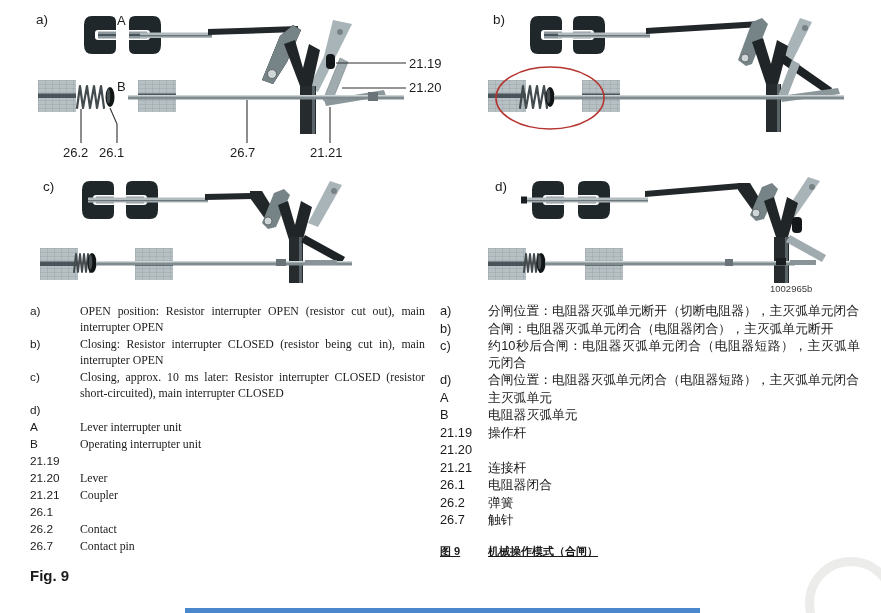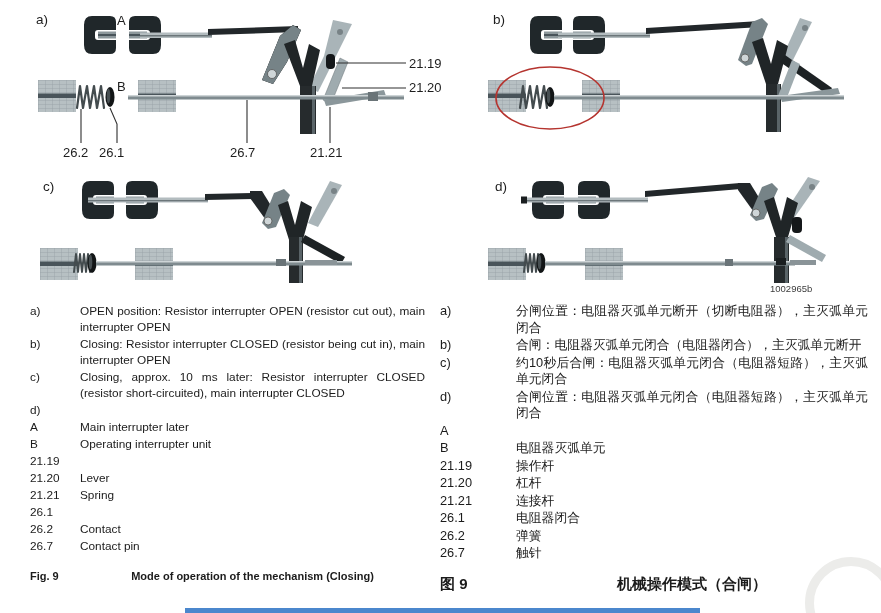--- a/index.html
+++ b/index.html
@@ -13,25 +13,25 @@
   svg text{font-family:"Liberation Sans",sans-serif;font-size:13px;fill:#1d1d1d;}
   svg text.plabel{font-size:13.5px;}
   svg text.code{font-size:9.5px;fill:#3c3c3c;}
   .legend{position:absolute;top:303px;font-size:11.8px;line-height:16px;}
   #legend-en{left:30px;width:395px;}
   #legend-zh{left:440px;width:428px;font-size:12.8px;line-height:16.5px;}
   .row{display:flex;margin-bottom:1px;}
   .key{flex:none;width:50px;}
   #legend-zh .key{width:48px;}
   .txt{flex:1;text-align:justify;}
-  #legend-en .txt{max-width:345px;}
-  #legend-zh .txt{max-width:372px;margin-left:28px;}
-  .caption{display:flex;margin-top:14px;font-weight:bold;font-size:11px;}
-  #legend-zh .caption{font-size:15px;}
-  .caption .txt{text-align:center;}
+  #legend-en .txt{max-width:345px;font-family:Liberation Serif, serif;}
+  #legend-zh .txt{max-width:372px;}
+  .caption{display:flex;margin-top:14px;font-weight:bold;font-size:15px;}
+  #legend-zh .caption{font-size:11px;text-decoration:underline;}
+  .caption .txt{text-align:left;}
   #bottom-bar{position:absolute;left:185px;bottom:0;width:515px;height:5px;background:#4b87cd;}
   #watermark{position:absolute;right:-16px;bottom:-36px;width:74px;height:74px;
              border:9px solid #ececea;border-radius:50%;}
 </style>
 </head>
 <body>
 
 <svg id="panel-a" class="panel" width="440" height="165" viewBox="0 0 440 165">
   <defs>
     <pattern id="hatchP" width="7" height="4" patternUnits="userSpaceOnUse">
@@ -238,51 +238,50 @@
     </div>
   <div class="row">
       <span class="key">c)</span>
       <span class="txt">Closing, approx. 10 ms later: Resistor interrupter CLOSED (resistor short-circuited), main interrupter CLOSED</span>
     </div>
   <div class="row">
       <span class="key">d)</span>
     </div>
   <div class="row">
       <span class="key">A</span>
-      <span class="txt">Main interrupter later</span>
+      <span class="txt">Lever interrupter unit</span>
     </div>
   <div class="row">
       <span class="key">B</span>
       <span class="txt">Operating interrupter unit</span>
     </div>
   <div class="row">
       <span class="key">21.19</span>
     </div>
   <div class="row">
       <span class="key">21.20</span>
       <span class="txt">Lever</span>
     </div>
   <div class="row">
       <span class="key">21.21</span>
-      <span class="txt">Spring</span>
+      <span class="txt">Coupler</span>
     </div>
   <div class="row">
       <span class="key">26.1</span>
     </div>
   <div class="row">
       <span class="key">26.2</span>
       <span class="txt">Contact</span>
     </div>
   <div class="row">
       <span class="key">26.7</span>
       <span class="txt">Contact pin</span>
     </div>
   <div class="caption">
       <span class="key">Fig. 9</span>
-      <span class="txt">Mode of operation of the mechanism (Closing)</span>
     </div>
 </div>
 
 <div id="legend-zh" class="legend">
   <div class="row">
       <span class="key">a)</span>
       <span class="txt">分闸位置：电阻器灭弧单元断开（切断电阻器），主灭弧单元闭合</span>
     </div>
   <div class="row">
       <span class="key">b)</span>
@@ -291,32 +290,32 @@
   <div class="row">
       <span class="key">c)</span>
       <span class="txt">约10秒后合闸：电阻器灭弧单元闭合（电阻器短路），主灭弧单元闭合</span>
     </div>
   <div class="row">
       <span class="key">d)</span>
       <span class="txt">合闸位置：电阻器灭弧单元闭合（电阻器短路），主灭弧单元闭合</span>
     </div>
   <div class="row">
       <span class="key">A</span>
+      <span class="txt">主灭弧单元</span>
     </div>
   <div class="row">
       <span class="key">B</span>
       <span class="txt">电阻器灭弧单元</span>
     </div>
   <div class="row">
       <span class="key">21.19</span>
       <span class="txt">操作杆</span>
     </div>
   <div class="row">
       <span class="key">21.20</span>
-      <span class="txt">杠杆</span>
     </div>
   <div class="row">
       <span class="key">21.21</span>
       <span class="txt">连接杆</span>
     </div>
   <div class="row">
       <span class="key">26.1</span>
       <span class="txt">电阻器闭合</span>
     </div>
   <div class="row">

